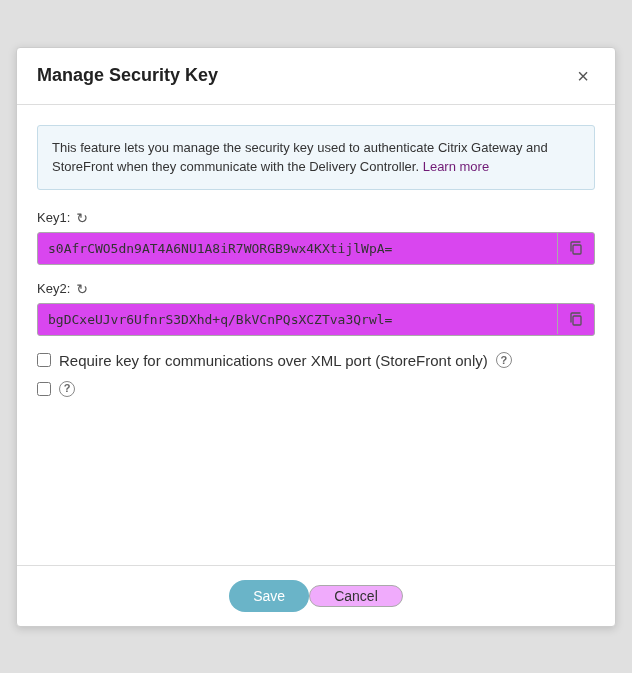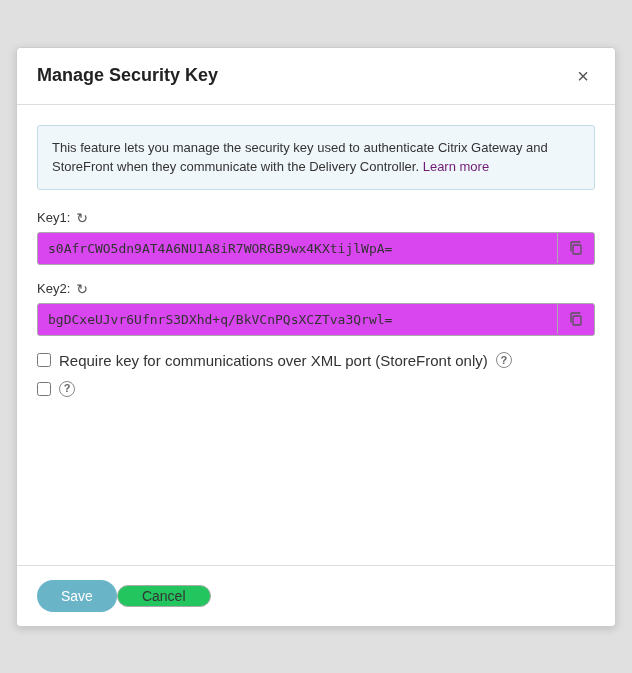--- a/index.html
+++ b/index.html
@@ -163,37 +163,37 @@
       color: #666;
       cursor: pointer;
       font-weight: bold;
       line-height: 1;
     }
 
     .dialog-footer {
       border-top: 1px solid #ddd;
       padding: 14px 20px;
       display: flex;
-      justify-content: flex-start;
+      justify-content: center;
       align-items: center;
     }
 
     .btn-save {
       background: #6ab4c8;
       color: #fff;
       border: none;
       border-radius: 20px;
       padding: 8px 24px;
       font-size: 14px;
       cursor: pointer;
       font-weight: 500;
     }
 
     .btn-cancel {
-      background: #22c55e;
+      background: #f0abfc;
       color: #333;
       border: 1px solid #aaa;
       border-radius: 20px;
       padding: 2px 24px;
       font-size: 14px;
       cursor: pointer;
     }
   </style>
 </head>
 <body>

